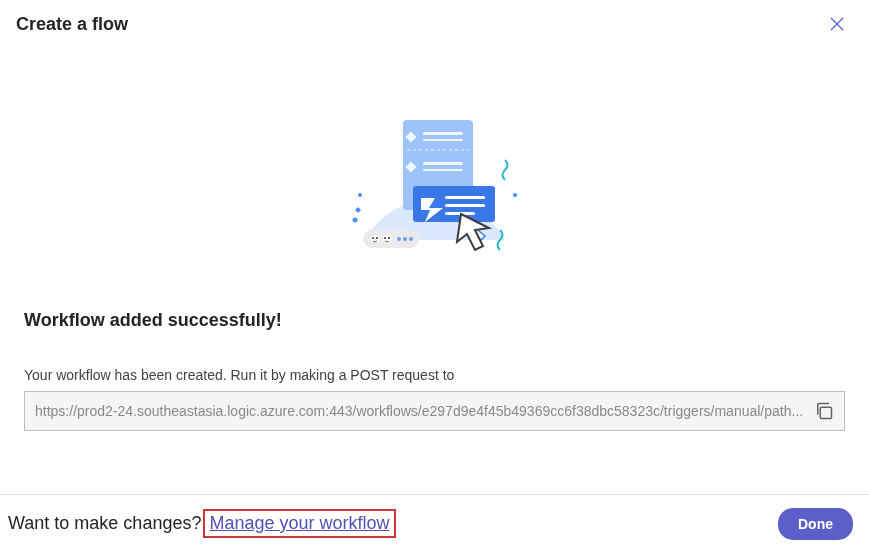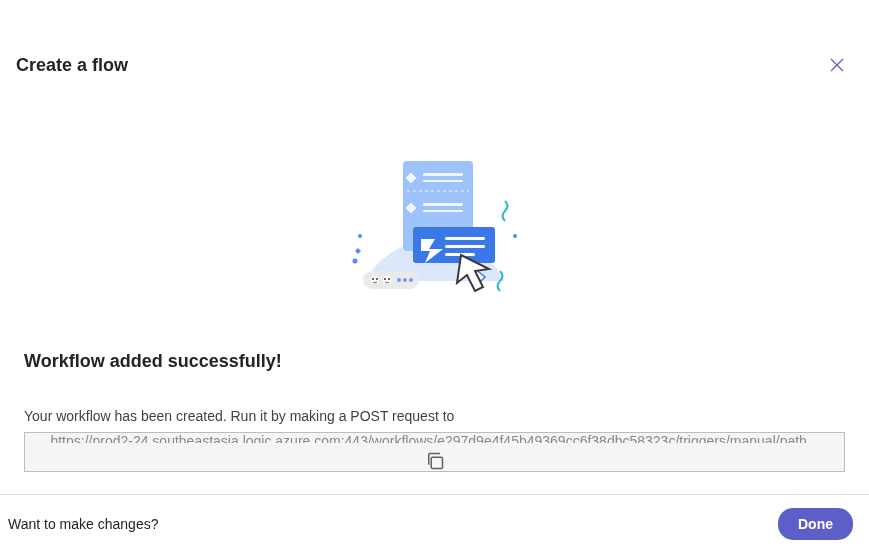--- a/index.html
+++ b/index.html
@@ -10,21 +10,20 @@
     background: #ffffff;
     color: #242424;
     position: relative;
     overflow: hidden;
   }
   .header {
     display: flex;
     justify-content: space-between;
     align-items: center;
     padding: 8px 16px 0 16px;
-    margin-top: 41px;
   }
   .title {
     font-size: 18px;
     font-weight: 600;
     color: #242424;
   }
   .close-btn {
     width: 32px;
     height: 32px;
     display: flex;
@@ -56,21 +55,20 @@
     margin-top: 36px;
   }
   .url-box {
     border: 1px solid #bdbdbd;
     background: #f5f5f5;
     height: 40px;
     display: flex;
     align-items: center;
     padding: 0 10px;
     gap: 8px;
-    flex-direction: column;
   }
   .url-text {
     flex: 1;
     white-space: nowrap;
     overflow: hidden;
     text-overflow: ellipsis;
     color: #8a8886;
     font-size: 14px;
   }
   .copy-btn {
@@ -86,21 +84,21 @@
     left: 0;
     right: 0;
     border-top: 1px solid #e1e1e1;
     height: 58px;
     display: flex;
     align-items: center;
     justify-content: space-between;
     padding: 0 16px 0 8px;
   }
   .footer-left {
-    font-size: 14px;
+    font-size: 18px;
     color: #242424;
     display: flex;
     align-items: center;
   }
   .manage-link {
     color: #4f52b2;
     text-decoration: underline;
     cursor: pointer;
     border: 2px solid #d13438;
     padding: 2px 4px;
@@ -186,15 +184,16 @@
         <rect x="5" y="5" width="9" height="9" rx="1"></rect>
         <path d="M3 11 V3 a1 1 0 0 1 1 -1 h8"></path>
       </svg>
     </div>
   </div>
 </div>
 
 <div class="footer">
   <div class="footer-left">
     <span>Want to make changes?</span>
+    <a class="manage-link">Manage your workflow</a>
   </div>
   <button class="done-btn">Done</button>
 </div>
 
 </body></html>

